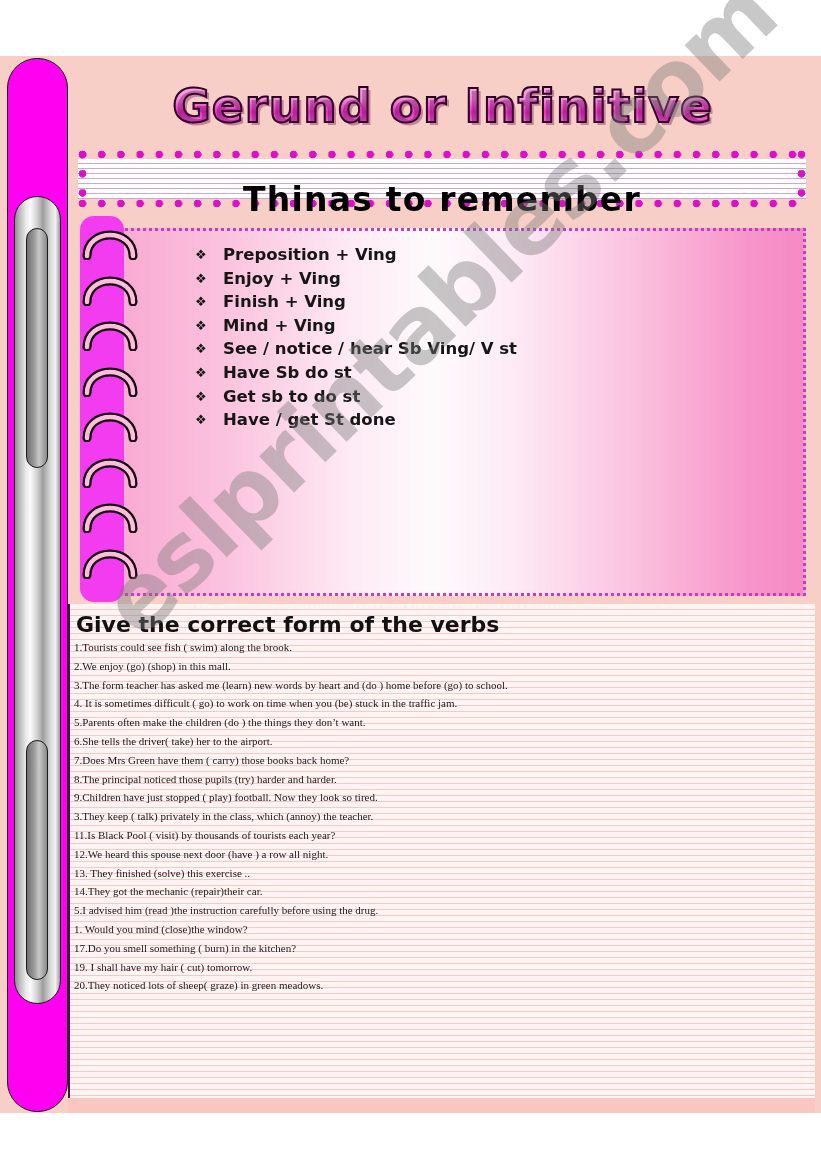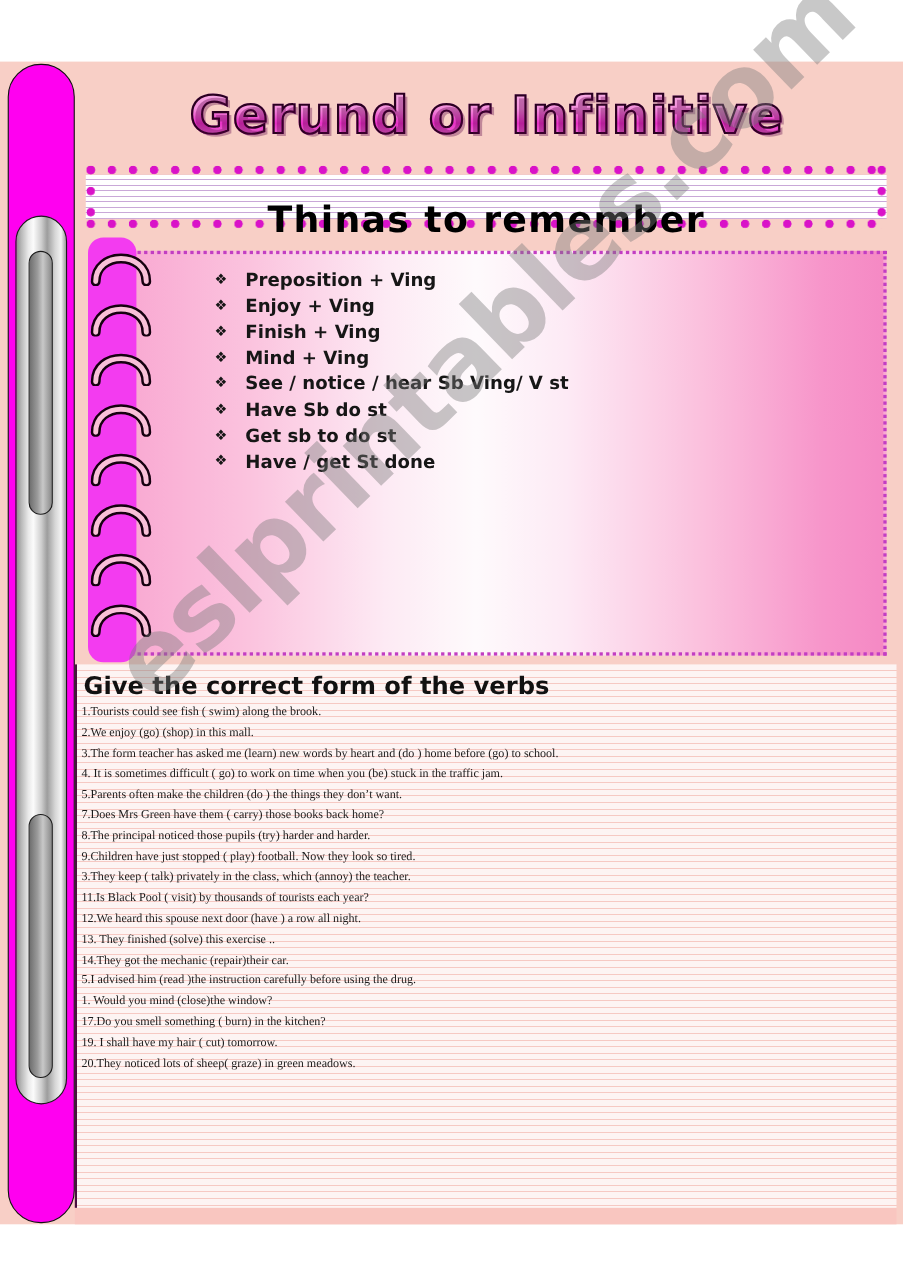--- a/index.html
+++ b/index.html
@@ -407,20 +407,21 @@
 <div id="binder-slot-2"></div>
 
 <div id="exercise-area">
   <div id="exercise-heading">Give the correct form of the verbs</div>
   <ul id="exercise-list">
     <li>1.Tourists could see fish ( swim) along the brook.</li>
     <li>2.We enjoy (go) (shop) in this mall.</li>
     <li>3.The form teacher has asked me (learn) new words by heart and  (do ) home before (go) to school.</li>
     <li>4. It  is sometimes difficult ( go)  to work on time  when you (be) stuck in the traffic jam.</li>
     <li>5.Parents often make  the children (do )  the things they don’t want.</li>
+    <li>6.She tells the driver( take) her to the airport.</li>
     <li>7.Does Mrs Green have them ( carry) those books back home?</li>
     <li>8.The principal noticed those pupils (try) harder and harder.</li>
     <li>9.Children have just stopped ( play) football. Now they look so tired.</li>
     <li>3.They keep ( talk) privately in the class, which (annoy) the teacher.</li>
     <li>11.Is Black Pool ( visit) by thousands of tourists each year?</li>
     <li>12.We heard this spouse next door (have ) a row all night.</li>
     <li>13. They finished (solve) this exercise ..</li>
     <li>14.They got the mechanic (repair)their car.</li>
     <li>5.I advised him (read )the instruction carefully before using the drug.</li>
     <li>1. Would you mind (close)the window?</li>

